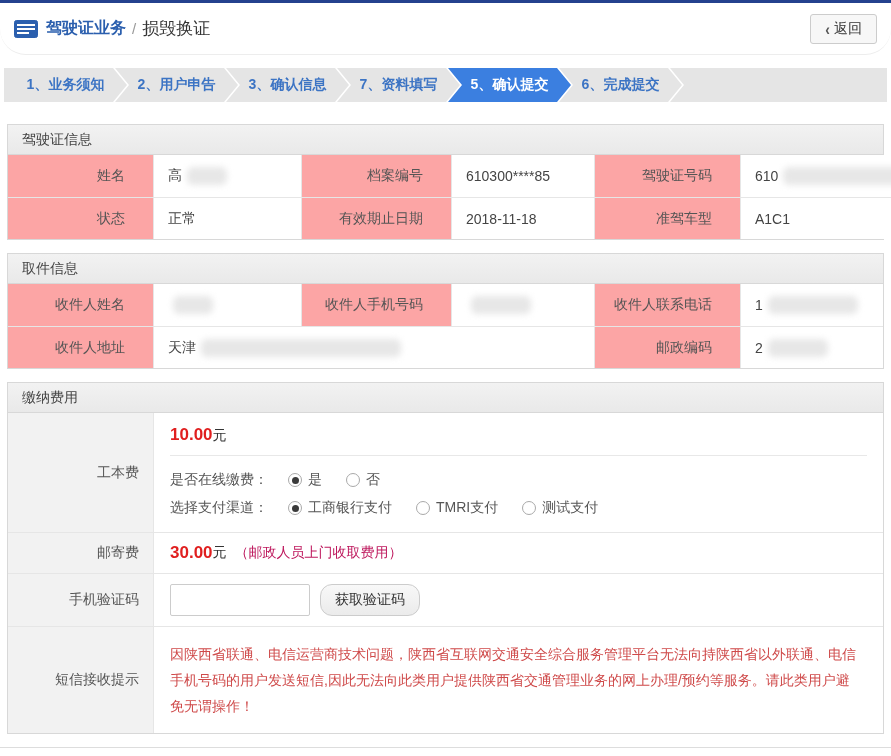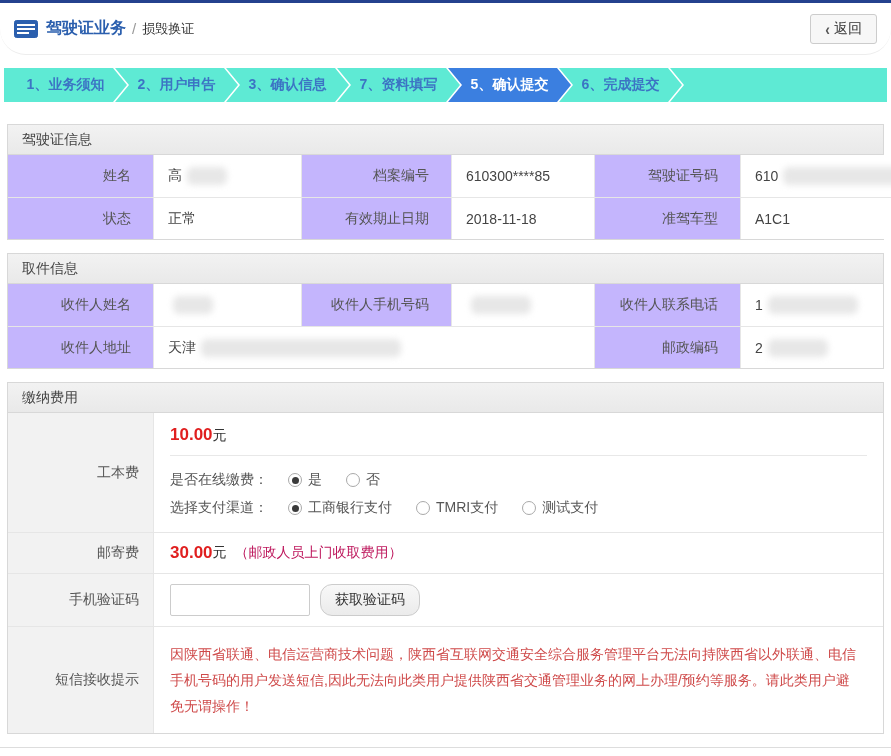--- a/index.html
+++ b/index.html
@@ -8,47 +8,47 @@
   .page { width:891px; height:756px; background:#fff; overflow:hidden; position:relative; }
 
   
   .topstrip { height:3px; background:#24418e; }
 
   
   .header { height:52px; display:flex; align-items:center; padding:0 14px; border-bottom:1px solid #ededed;border-radius:26px; }
   .hdr-icon { width:24px; height:18px; margin-right:8px; display:inline-block; }
   .hdr-title { color:#2b5fae; font-size:16px; font-weight:bold; }
   .hdr-sep { color:#999; margin:0 6px; font-size:15px; }
-  .hdr-sub { color:#333; font-size:13px; }
+  .hdr-sub { color:#333; font-size:17px; }
   .spacer { flex:1; }
   .back-btn { background:#f7f7f7; border:1px solid #ccc; border-radius:3px; height:30px; padding:0 14px;
               font-size:14px; color:#333; display:flex; align-items:center; cursor:pointer; }
   .back-btn .chev { font-weight:bold; margin-right:4px; font-size:14px; color:#555; transform:scaleY(1.15); }
 
   
   .steps { display:flex; height:34px; margin:13px 4px 0 4px; }
-  .step { background:#5eead4; color:#3c74c4; font-weight:bold; font-size:14px;
+  .step { background:#e5e5e5; color:#3c74c4; font-weight:bold; font-size:14px;
           display:flex; align-items:center; justify-content:center;
           width:123px; margin-right:-12px; position:relative;
           clip-path:polygon(14px 50%, 0 0, calc(100% - 14px) 0, 100% 50%, calc(100% - 14px) 100%, 0 100%); }
   .step.first { clip-path:polygon(0 0, calc(100% - 14px) 0, 100% 50%, calc(100% - 14px) 100%, 0 100%); }
   .step.active { background:#3b7fe0; color:#fff; z-index:2; }
   .step.filler { flex:1; margin-right:0; clip-path:polygon(14px 50%, 0 0, 100% 0, 100% 100%, 0 100%); }
 
   
   .sections { margin:22px 7px 0 7px; }
   .section { border:1px solid #d8d8d8; margin-bottom:13px; background:#fff; }
   .sec-head { height:30px; background:linear-gradient(#f2f2f2,#e9e9e9); border-bottom:1px solid #d8d8d8;
               display:flex; align-items:center; padding:0 14px; color:#444; font-size:14px; }
 
   
   .grid6 { display:grid; grid-template-columns:146px 148px 150px 143px 146px 1fr; }
   .cell { min-height:42px; display:flex; align-items:center; border-top:1px solid #e6e6e6; }
   .grid6 .r0 { border-top:none; }
-  .cell.lbl { background:#c4b5fd; justify-content:flex-end; padding-right:22px; color:#555; border-right:1px solid #e6e6e6; }
+  .cell.lbl { background:#fca5a5; justify-content:flex-end; padding-right:28px; color:#555; border-right:1px solid #e6e6e6; }
   .cell.val { background:#fff; padding-left:14px; color:#444; border-right:1px solid #e6e6e6; }
   .cell.val.last { border-right:none; }
   .span3 { grid-column:2 / 5; }
 
   
   .blur { display:inline-block; height:18px; background:#e7e7e7; filter:blur(3px); border-radius:6px; margin-left:5px; vertical-align:middle; }
   .w40{width:40px;} .w60{width:60px;} .w90{width:90px;} .w150{width:140px;} .w200{width:200px;}
 
   
   .grid2 { display:grid; grid-template-columns:146px 1fr; }

